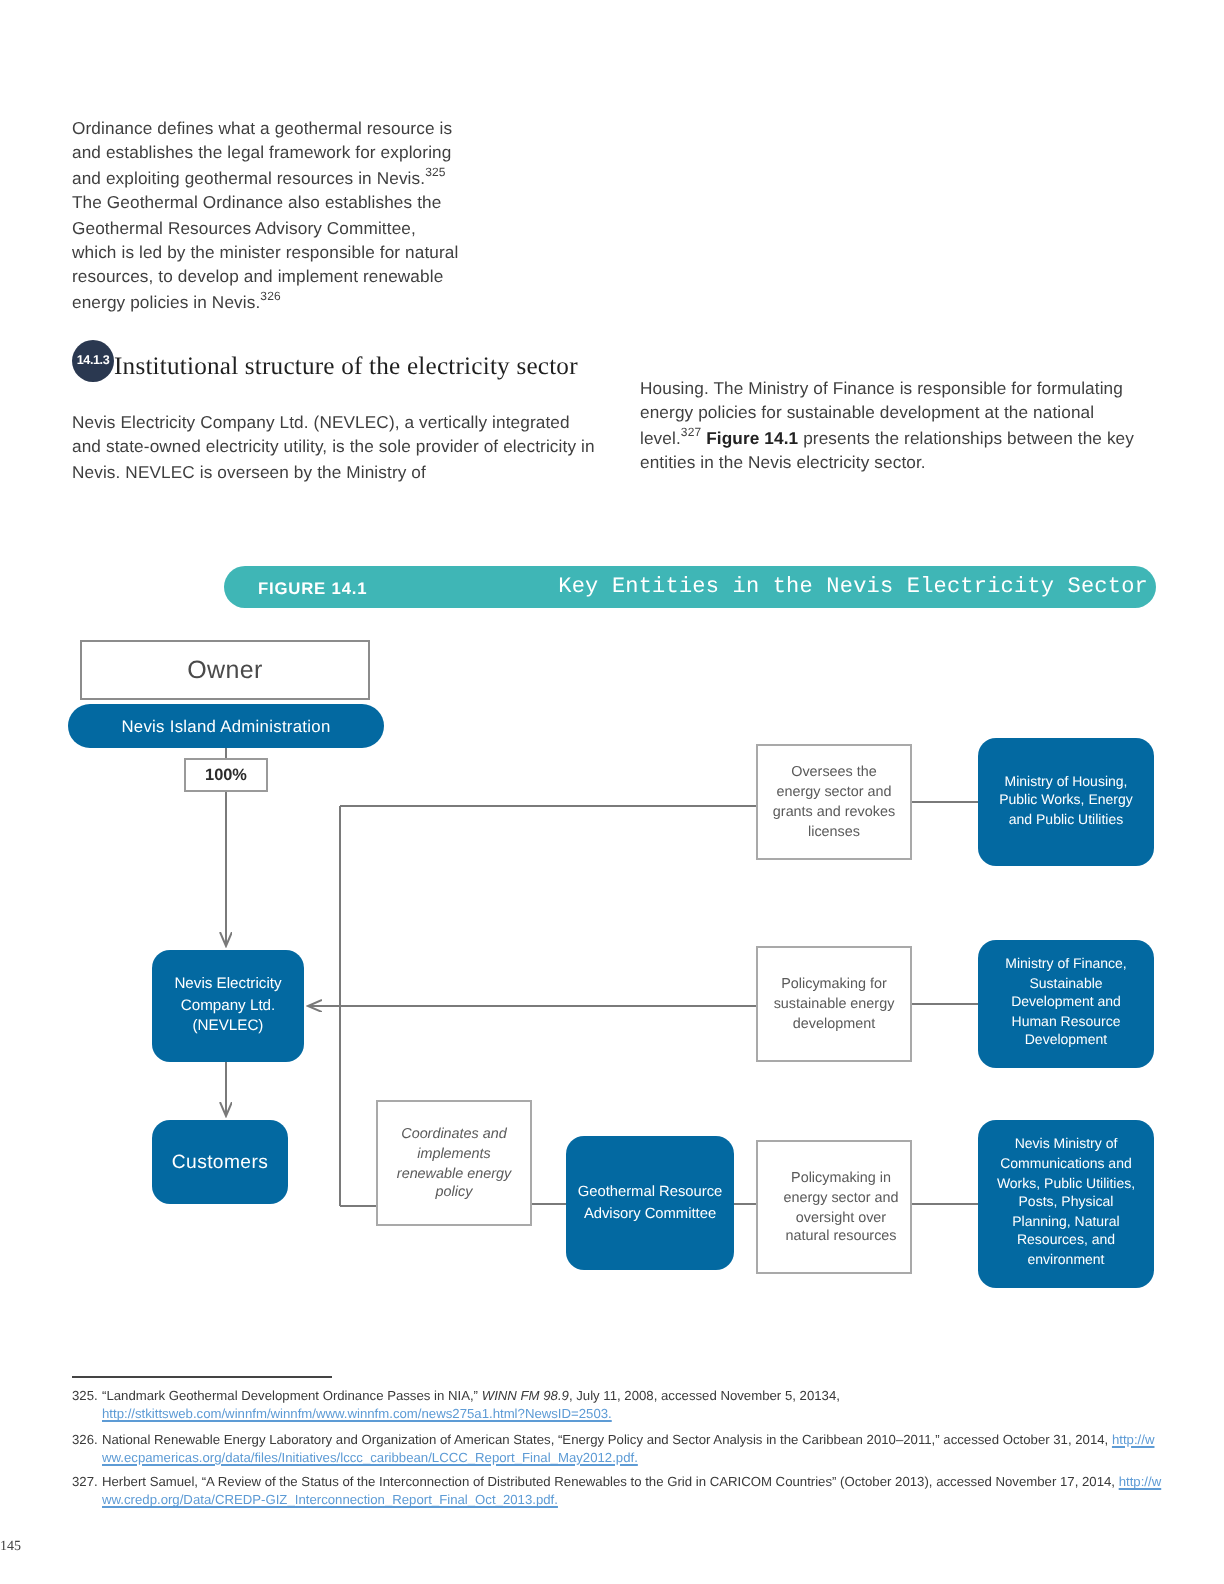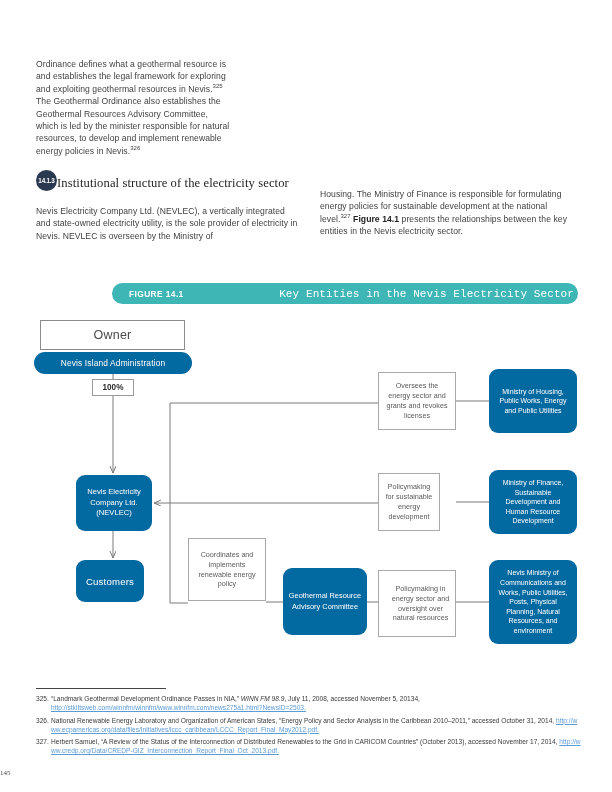--- a/index.html
+++ b/index.html
@@ -116,22 +116,22 @@
     font-size: 9.6px; letter-spacing: 0.2px;
   }
 
   
   .desc {
     border: 1.2px solid #a9a9a9; background: #ffffff;
     color: #5a5a5a; font-size: 7.2px; line-height: 9.8px;
     padding: 0 5px;
   }
   .desc-1 { left: 378px; top: 372px; width: 78px; height: 58px; }
-  .desc-2 { left: 378px; top: 473px; width: 62px; height: 58px; }
-  .desc-3 { left: 188px; top: 538px; width: 78px; height: 63px; }
+  .desc-2 { left: 378px; top: 473px; width: 78px; height: 58px; }
+  .desc-3 { left: 188px; top: 550px; width: 78px; height: 63px; font-style: italic; }
   .desc-4 { left: 378px; top: 570px; width: 78px; height: 67px; padding-left: 12px; }
 
   
   .min {
     border-radius: 9px; color: #ffffff;
     font-size: 7.0px; line-height: 9.6px; padding: 0 6px;
   }
   .min-1 { left: 489px; top: 369px; width: 88px; height: 64px; }
   .min-2 { left: 489px; top: 470px; width: 88px; height: 64px; }
   .min-3 { left: 489px; top: 560px; width: 88px; height: 84px; }

